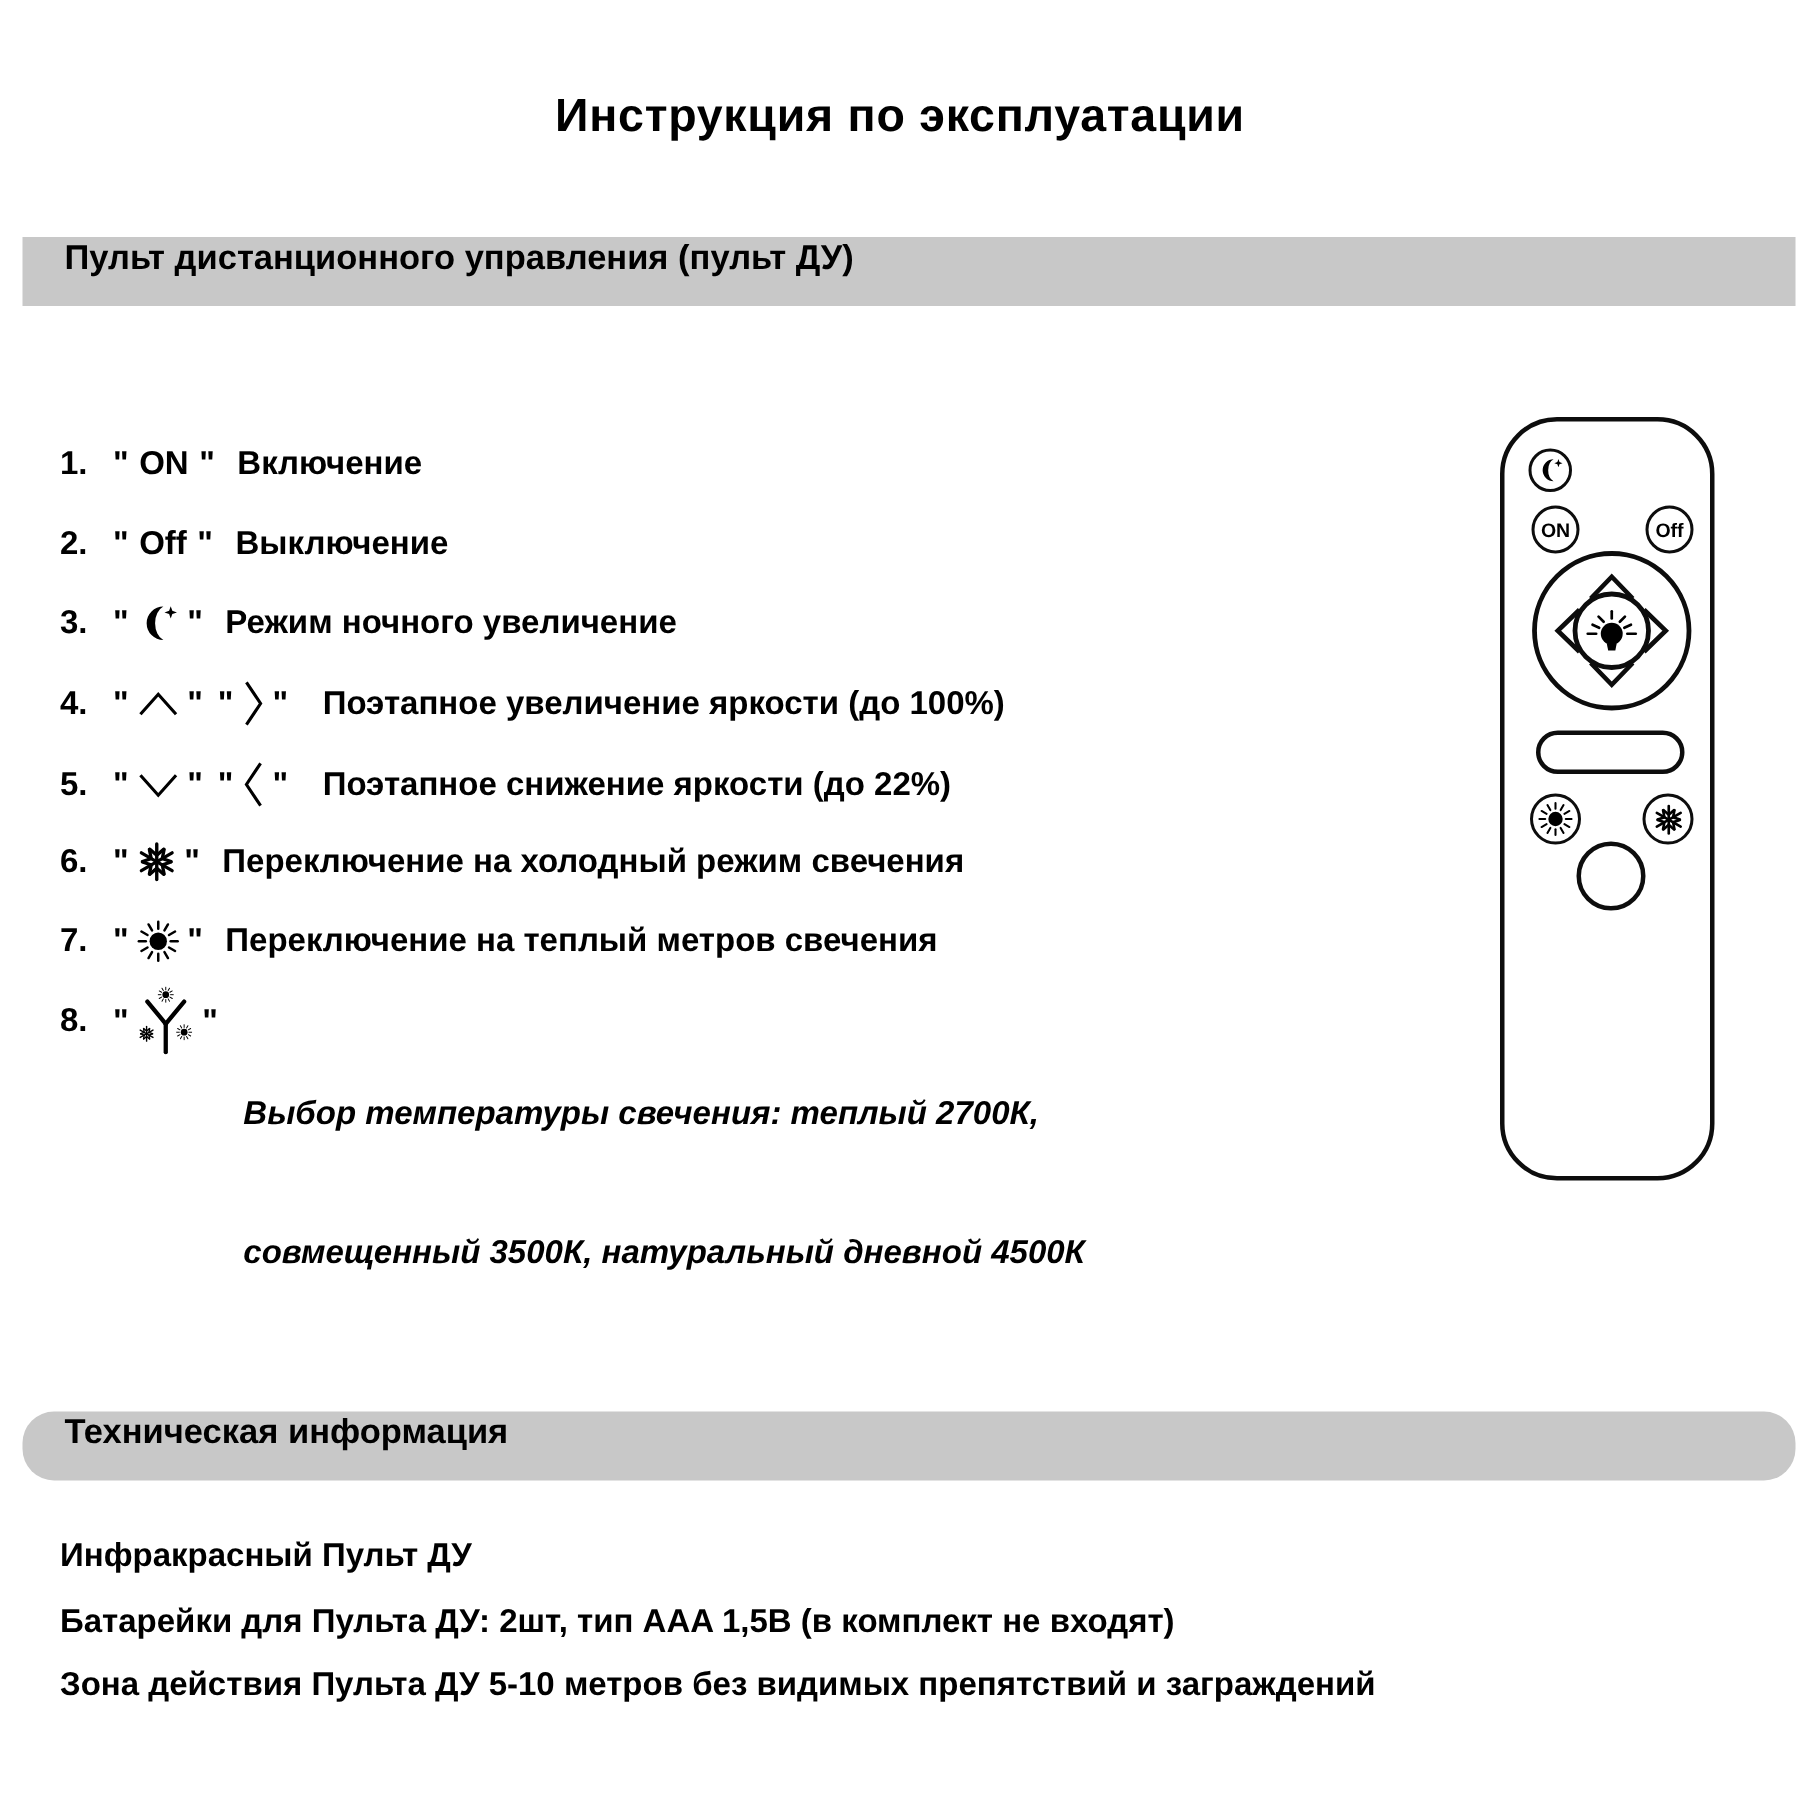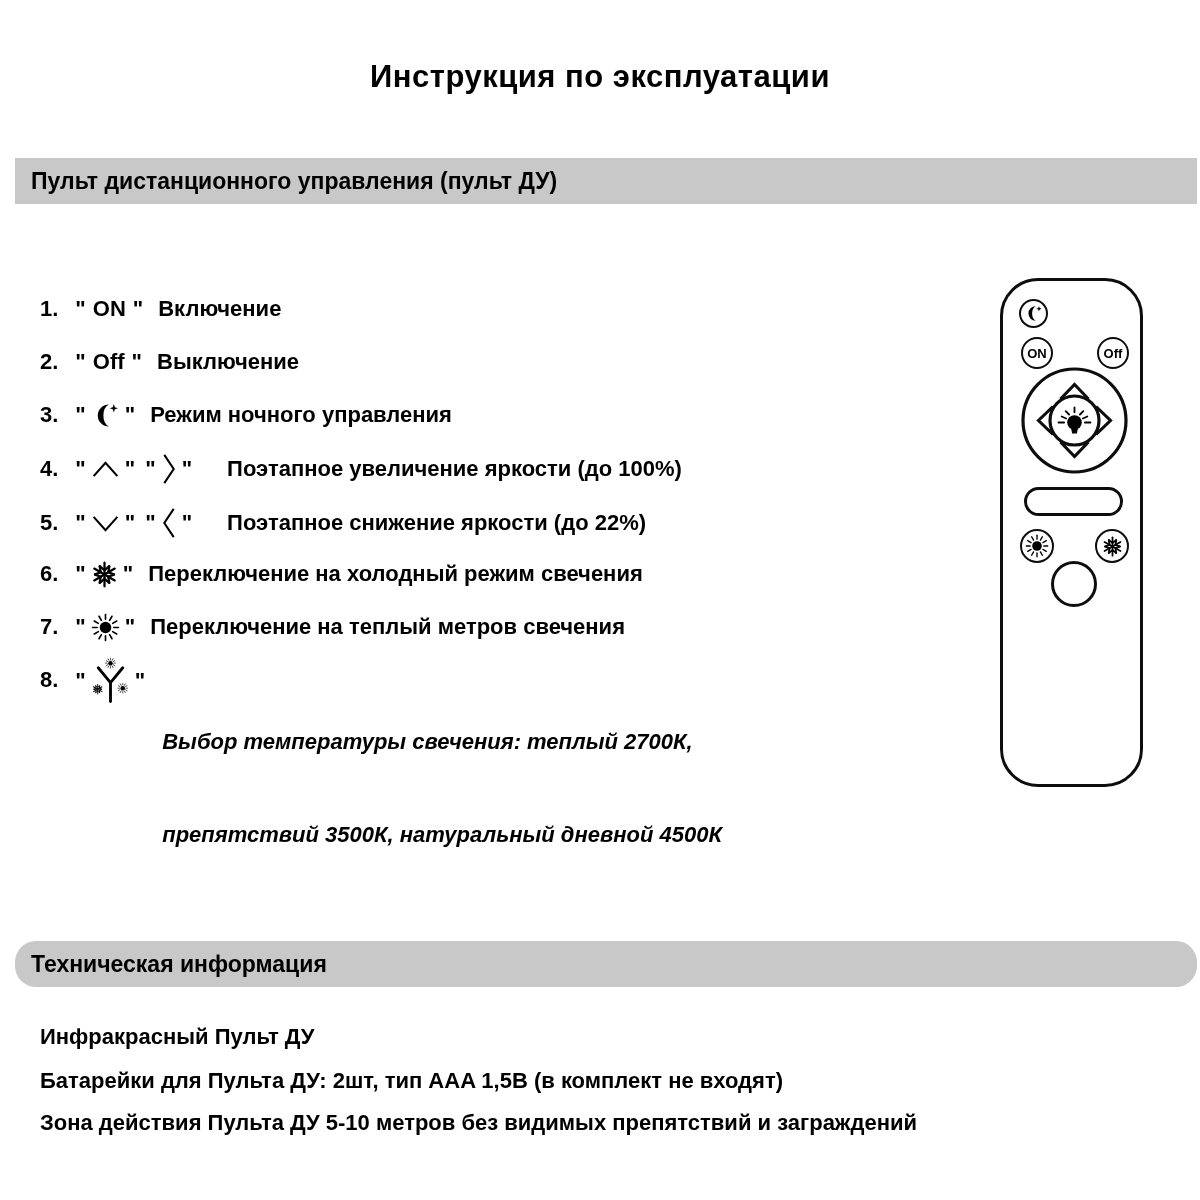--- a/index.html
+++ b/index.html
@@ -13,36 +13,36 @@
   .page { position:absolute; inset:0; }
 
   .title {
     position:absolute; top:59px; left:0; width:100%;
     text-align:center; font-size:31px; letter-spacing:0.5px;
   }
 
   .bar {
     position:absolute; left:15px; width:1182px; height:46px;
     background:#c8c8c8;
-    display:flex; align-items:center; padding-left:16px;
+    display:flex; padding-left:28px;
     font-size:23px;
   }
   .bar1 { top:158px; }
   .bar2 { top:941px;border-radius:21px; }
 
   .item {
     position:absolute; left:40px;
     display:flex; align-items:center;
     font-size:22px; line-height:30px; white-space:pre;
   }
   .item .num { margin-right:12px; }
   .item .q { margin:0 5px; }
   .item .lbl { margin:0 2px; }
   .item .desc { margin-left:10px; }
-  .item .desc2 { margin-left:30px; }
+  .item .desc2 { margin-left:18px; }
   .icon { display:inline-flex; align-items:center; justify-content:center; }
   .icon svg { display:block; }
 
   .item8 { align-items:flex-start; line-height:31px; }
   .item8 .q { margin-top:1px; }
   .item8 .icon { margin-top:-7px; }
   .item8 .descblock { margin-left:12px;font-style:italic; }
 
   .tech-line { position:absolute; left:40px; font-size:22px; line-height:30px; }
 
@@ -159,21 +159,21 @@
     <span class="num">1.</span><span class="q">"</span><span class="lbl">ON</span><span class="q">"</span><span class="desc">Включение</span>
   </div>
 
   <div class="item" style="top:347px">
     <span class="num">2.</span><span class="q">"</span><span class="lbl">Off</span><span class="q">"</span><span class="desc">Выключение</span>
   </div>
 
   <div class="item" style="top:400px">
     <span class="num">3.</span><span class="q">"</span><span class="icon"><svg width="29" height="29">
           <use href="#icon-moon" width="29" height="29"></use>
-        </svg></span><span class="q">"</span><span class="desc">Режим ночного управления</span>
+        </svg></span><span class="q">"</span><span class="desc">Режим ночного увеличение</span>
   </div>
 
   <div class="item" style="top:452px">
     <span class="num">4.</span><span class="q">"</span><span class="icon"><svg width="29" height="19">
           <use href="#chev-up" width="29" height="19"></use>
         </svg></span><span class="q">"</span><span class="q">"</span><span class="icon"><svg width="16" height="34">
           <use href="#chev-right" width="16" height="34"></use>
         </svg></span><span class="q">"</span><span class="desc desc2">Поэтапное увеличение яркости (до 100%)</span>
   </div>
 
@@ -196,21 +196,21 @@
           <use href="#icon-sun" width="29" height="29"></use>
         </svg></span><span class="q">"</span><span class="desc">Переключение на теплый метров свечения</span>
   </div>
 
   <div class="item item8" style="top:664px">
     <span class="num">8.</span><span class="q">"</span><span class="icon"><svg width="39" height="47">
           <use href="#icon-temp" width="39" height="47"></use>
         </svg></span><span class="q">"</span>
     <span class="descblock">
       <span style="display:block">Выбор температуры свечения: теплый 2700К,</span>
-      <span style="display:block">препятствий 3500К, натуральный дневной 4500К</span>
+      <span style="display:block">совмещенный 3500К, натуральный дневной 4500К</span>
     </span>
   </div>
 
   <div class="remote">
     <div class="rbtn rbtn-moon">
       <span class="icon">
           <svg width="19" height="19">
             <use href="#icon-moon" width="19" height="19"></use>
           </svg>
         </span>

